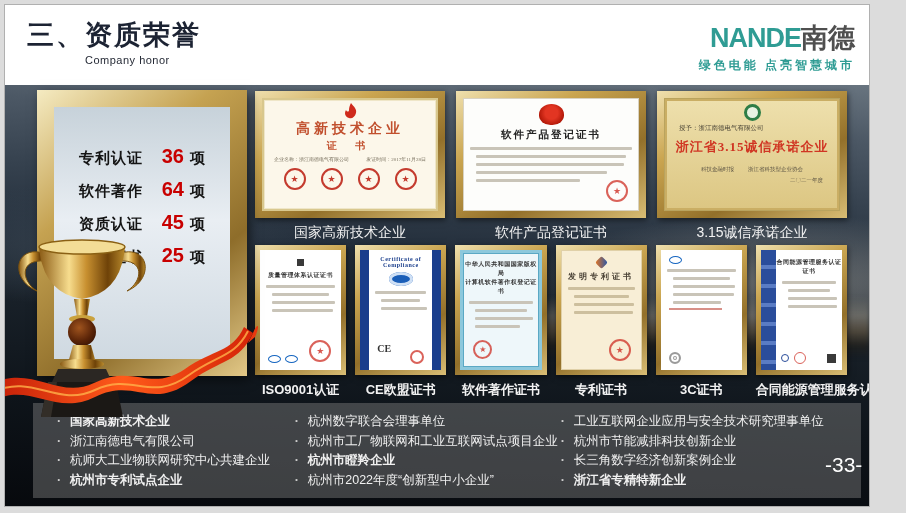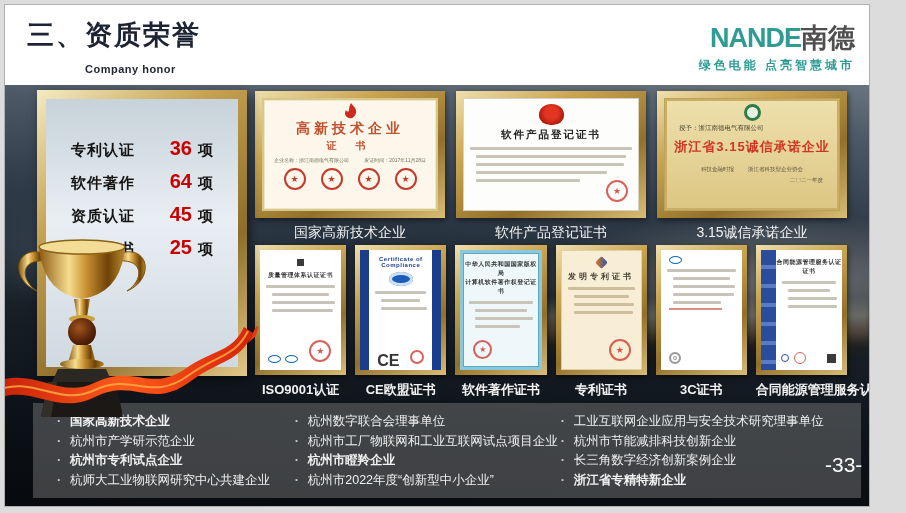--- a/index.html
+++ b/index.html
@@ -6,59 +6,59 @@
   html,body { width:906px; height:513px; overflow:hidden; background:#e2e2e2;
     font-family:"Liberation Sans", sans-serif; }
   .slide { position:relative; width:906px; height:513px; background:#dcdcdc; }
   .slide-inner { position:absolute; left:4px; top:4px; width:866px; height:503px;
     background:#fff; border:1px solid #b0b0b0; overflow:hidden; }
 
   
   .header { position:absolute; top:0; left:0; right:0; height:80px; background:#fff; }
   .title { position:absolute; left:22px; top:12px; font-size:27px; font-weight:bold;
     color:#1c2333; letter-spacing:2px; }
-  .subtitle { position:absolute; left:80px; top:49px; font-size:11px; font-weight:bold;
-    color:#1f2430; letter-spacing:0.5px;margin-top:9px; }
+  .subtitle { position:absolute; left:80px; top:49px; font-size:11px; font-weight:normal;
+    color:#1f2430; letter-spacing:0.5px; }
   .logo { position:absolute; right:14px; top:15px; font-size:27px; font-weight:bold;
     white-space:nowrap; }
   .logo-latin { color:#2f9c94; letter-spacing:-1px; }
   .logo-cjk { color:#4f4f4f; }
   .tagline { position:absolute; right:14px; top:52px; font-size:12px; font-weight:bold;
     color:#2f9c94; letter-spacing:3px; }
 
   
   .content { position:absolute; top:80px; left:0; right:0; bottom:0;
     background:
       radial-gradient(ellipse 420px 110px at 90% 47%, rgba(205,200,188,0.45), rgba(205,200,188,0) 62%),
       radial-gradient(ellipse 300px 90px at 12% 38%, rgba(60,72,84,0.8), rgba(60,72,84,0) 70%),
       linear-gradient(183deg,#68747f 0%, #4c5865 12%, #36424f 26%, #242f3c 40%, #182028 56%, #0e141a 76%, #07090d 100%);
   }
   .trees { position:absolute; right:0; top:212px; width:46%; height:62px; filter:blur(2px);
     background:linear-gradient(180deg, rgba(200,192,175,0) 0%, rgba(188,176,152,0.35) 30%,
       rgba(112,92,62,0.5) 55%, rgba(36,32,24,0.55) 78%, rgba(10,10,10,0) 100%); }
 
   
-  .stats-panel { position:absolute; left:32px; top:5px; width:210px; height:286px; padding:9px;
+  .stats-panel { position:absolute; left:32px; top:5px; width:210px; height:286px; padding:17px;
     background:linear-gradient(140deg,#f5ebc2 0%,#c5a251 32%,#8e6d2a 68%,#e2c887 100%);
     box-shadow:3px 4px 10px rgba(0,0,0,0.55); z-index:2; }
   .stats-inner { width:100%; height:100%; padding-top:38px;
     background:linear-gradient(180deg,#c7d2da 0%,#e9eef3 45%,#cfd9e1 100%); }
   .stat-row { display:flex; align-items:baseline; padding:0 25px; height:33px; }
   .stat-label { font-size:15px; font-weight:bold; color:#141414; letter-spacing:1px; }
   .stat-value { margin-left:auto; font-size:20px; font-weight:bold; color:#c80000; }
   .stat-unit { font-size:15px; font-weight:bold; color:#141414; margin-left:6px; }
 
   .trophy-wrap { position:absolute; left:-6px; top:146px; width:268px; height:190px; z-index:5; }
 
   
   .row1 { position:absolute; left:250px; top:6px; right:22px; display:flex; gap:11px; z-index:1; }
   .row2 { position:absolute; left:250px; top:160px; right:22px; display:flex; gap:9px; z-index:1; }
   .cert-col { flex:1; display:flex; flex-direction:column; min-width:0; }
   .frame { height:127px; padding:7px; box-shadow:1px 2px 6px rgba(0,0,0,0.55);
-    background:linear-gradient(150deg,#efe0ae 0%,#caa550 30%,#93702a 66%,#d9bd74 100%); }
+    background:linear-gradient(150deg,#efe0ae 0%,#caa550 30%,#93702a 66%,#d9bd74 100%);font-family:Liberation Serif, serif; }
   .row2 .frame { height:130px; padding:5px; }
   .caption { text-align:center; margin-top:6px; font-size:14px; color:#f2f2f2;
     height:18px; white-space:nowrap; }
   .row2 .caption { font-size:13px;font-weight:bold; }
 
   .inner { position:relative; height:100%; overflow:hidden; }
   .c1 { background:#fcf7ea; border:2px solid #d9c88e; box-shadow:inset 0 0 0 1px #efe6c8; text-align:center; }
   .flame { display:block; margin:3px auto 0; }
   .c1-title { font-size:14px; font-weight:bold; color:#c1502e; letter-spacing:4px; margin-top:1px; }
   .c1-sub { font-size:10px; font-weight:bold; color:#c1502e; letter-spacing:8px; margin-top:1px; }
@@ -93,21 +93,21 @@
   .iso-logo { width:11px; height:11px; margin:7px auto 3px; background:#3a3a3a;
     box-shadow:inset 0 0 0 2px #fff, inset 0 0 0 4px #3a3a3a; }
   .p-title { font-size:6px; font-weight:bold; color:#333; text-align:center; letter-spacing:0.5px; }
   .p-title-blue { color:#1a3e8c; }
   .iso-foot { position:absolute; bottom:7px; left:8px; display:flex; gap:4px; align-items:center; }
   .oval { width:13px; height:8px; border:1.5px solid #1565c0; border-radius:50%; }
 
   .ce { border-left:9px solid #1a3e8c; border-right:9px solid #1a3e8c; }
   .ce-oval { width:24px; height:14px; margin:4px auto 0; border-radius:50%;
     background:#1a5eb8; box-shadow:inset 0 0 0 3px #cfe0f5; }
-  .ce-mark { position:absolute; left:8px; bottom:0; font-size:16px; font-weight:bold; color:#333; }
+  .ce-mark { position:absolute; left:8px; bottom:16px; font-size:10px; font-weight:bold; color:#333; }
   .rs-ce { width:14px; height:14px; right:8px; bottom:6px; }
 
   .sw { background:#eef7fa; border:3px solid #8cc8dc; box-shadow:inset 0 0 0 1px #5aa8c4; }
   .rs-bl { width:19px; height:19px; left:10px; bottom:8px; font-size:8px; line-height:16px; }
   .rs-bl::before { content:"★"; }
 
   .pat { background:#f8eed6; border:1px solid #e0d0a8; }
   .pat-logo { display:block; width:9px; height:9px; margin:7px auto 4px;
     background:linear-gradient(45deg,#e87722,#2255aa); transform:rotate(45deg); border-radius:2px; }
   .pat-title { font-size:8px; font-weight:bold; color:#4a4236; letter-spacing:3px; text-align:center; }
@@ -381,23 +381,23 @@
             </div>
           </div>
         </div>
         <div class="caption">合同能源管理服务认证</div>
       </div>
     </div>
 
     <div class="honors">
       <ul class="hcol hcol-1">
         <li class="hn b">国家高新技术企业</li>
-        <li class="hn">杭州市产学研示范企业</li>
+        <li class="hn">浙江南德电气有限公司</li>
+        <li class="hn">杭师大工业物联网研究中心共建企业</li>
         <li class="hn b">杭州市专利试点企业</li>
-        <li class="hn">杭师大工业物联网研究中心共建企业</li>
       </ul>
       <ul class="hcol hcol-2">
         <li class="hn">杭州数字联合会理事单位</li>
         <li class="hn">杭州市工厂物联网和工业互联网试点项目企业</li>
         <li class="hn b">杭州市瞪羚企业</li>
         <li class="hn">杭州市2022年度“创新型中小企业”</li>
       </ul>
       <ul class="hcol hcol-3">
         <li class="hn">工业互联网企业应用与安全技术研究理事单位</li>
         <li class="hn">杭州市节能减排科技创新企业</li>

